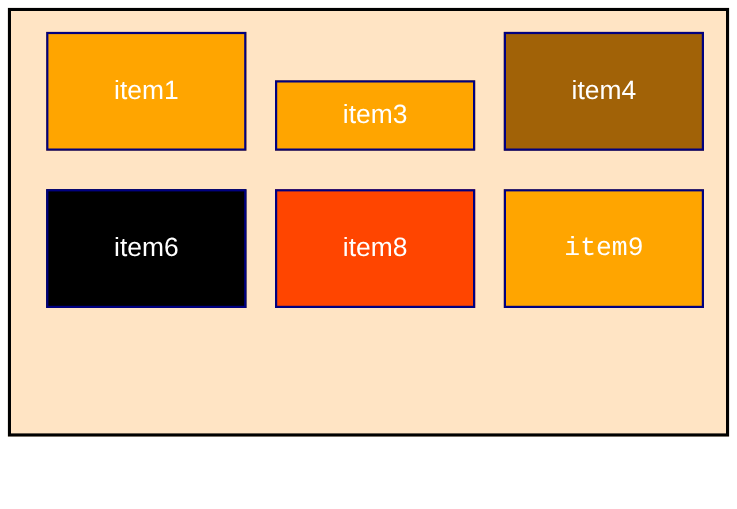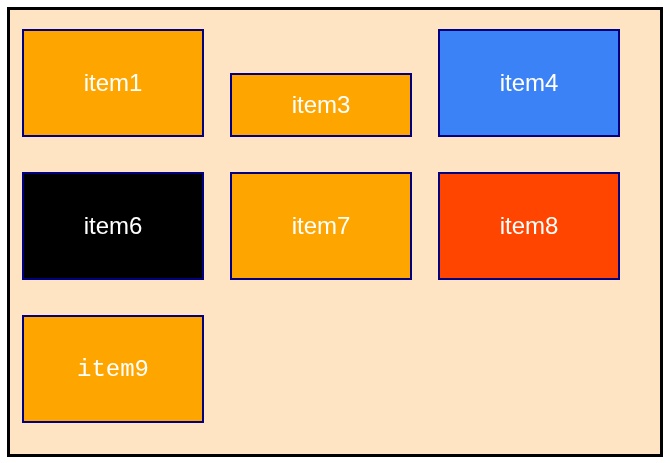--- a/index.html
+++ b/index.html
@@ -5,44 +5,43 @@
   html, body {
     background: #ffffff;
   }
   body {
     margin: 7px;
     font-family: "Liberation Sans", sans-serif;
   }
   .container {
     box-sizing: border-box;
     width: 656px;
-    height: 450px;
+    height: 390px;
     border: 3px solid #000000;
     background: #ffe4c4;
     display: grid;
     grid-template-columns: repeat(3, 182px);
     grid-template-rows: repeat(3, 108px);
     column-gap: 26px;
     row-gap: 35px;
-    padding: 19px 22px 27px 12px;
+    padding: 19px 22px 27px 32px;
   }
   .item {
     box-sizing: border-box;
     border: 2px solid #000080;
     display: flex;
     align-items: center;
     justify-content: center;
     font-size: 24px;
     color: #ffffff;
   }
 </style>
 </head>
 <body style="background: rgb(255, 255, 255);">
 
 <div class="container" style="background: rgb(255, 228, 196); border-color: rgb(0, 0, 0);">
   <div class="item" style="background: rgb(255, 165, 0); border-color: rgb(0, 0, 128); color: rgb(255, 255, 255);">item1</div>
   <div class="item" style="background: rgb(255, 165, 0); border-color: rgb(0, 0, 128); color: rgb(255, 255, 255); margin-top: 44px;">item3</div>
-  <div class="item" style="background: #3b82f6; border-color: rgb(0, 0, 128); color: rgb(255, 255, 255);">item4</div>
+  <div class="item" style="background: #a16207; border-color: rgb(0, 0, 128); color: rgb(255, 255, 255);">item4</div>
   <div class="item" style="background: #000000; border-color: rgb(0, 0, 128); color: rgb(255, 255, 255);">item6</div>
-  <div class="item" style="background: rgb(255, 165, 0); border-color: rgb(0, 0, 128); color: rgb(255, 255, 255);">item7</div>
   <div class="item" style="background: rgb(255, 69, 0); border-color: rgb(0, 0, 128); color: rgb(255, 255, 255); text-align: right;">item8</div>
   <div class="item" style="background: rgb(255, 165, 0); border-color: rgb(0, 0, 128); color: rgb(255, 255, 255); font-family: Liberation Mono, monospace;">item9</div>
 </div>
 
 </body></html>

